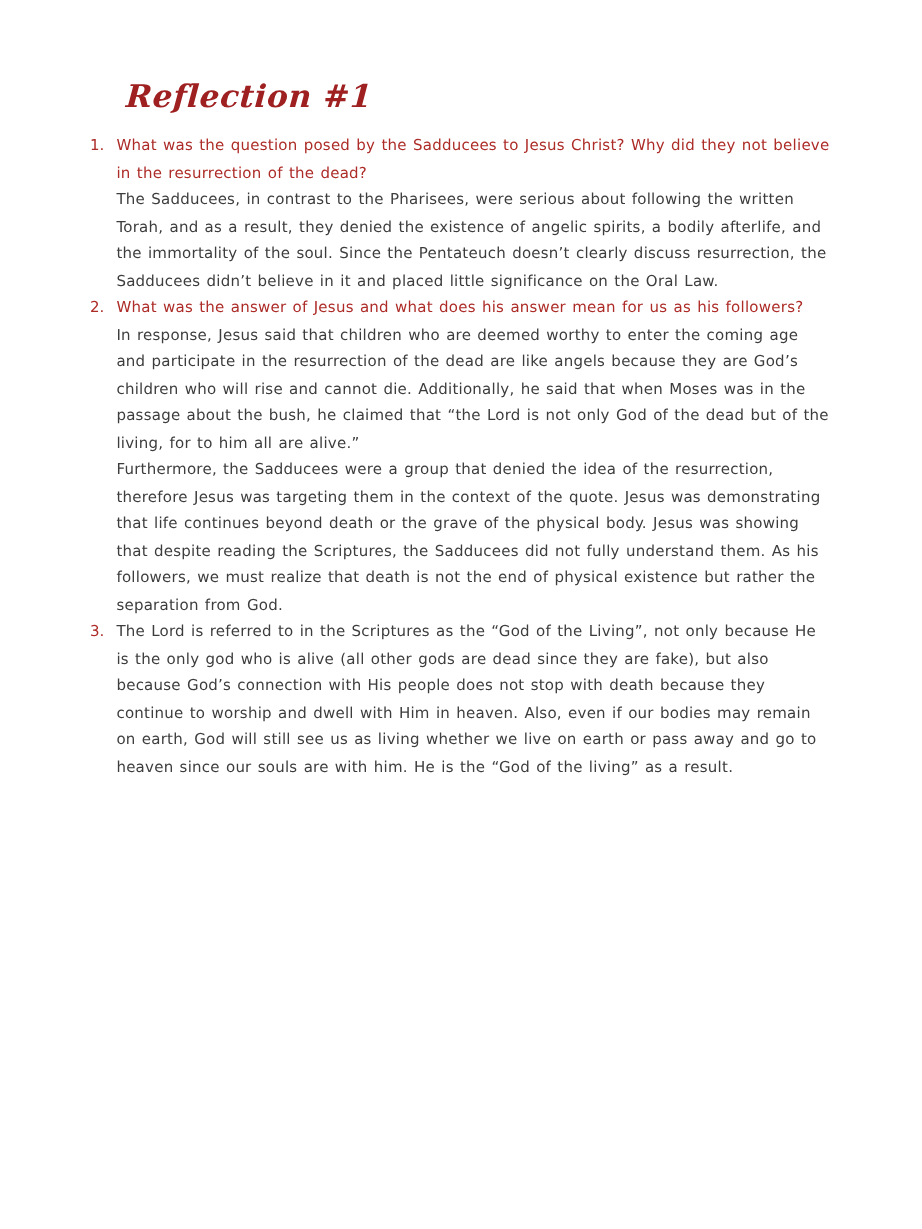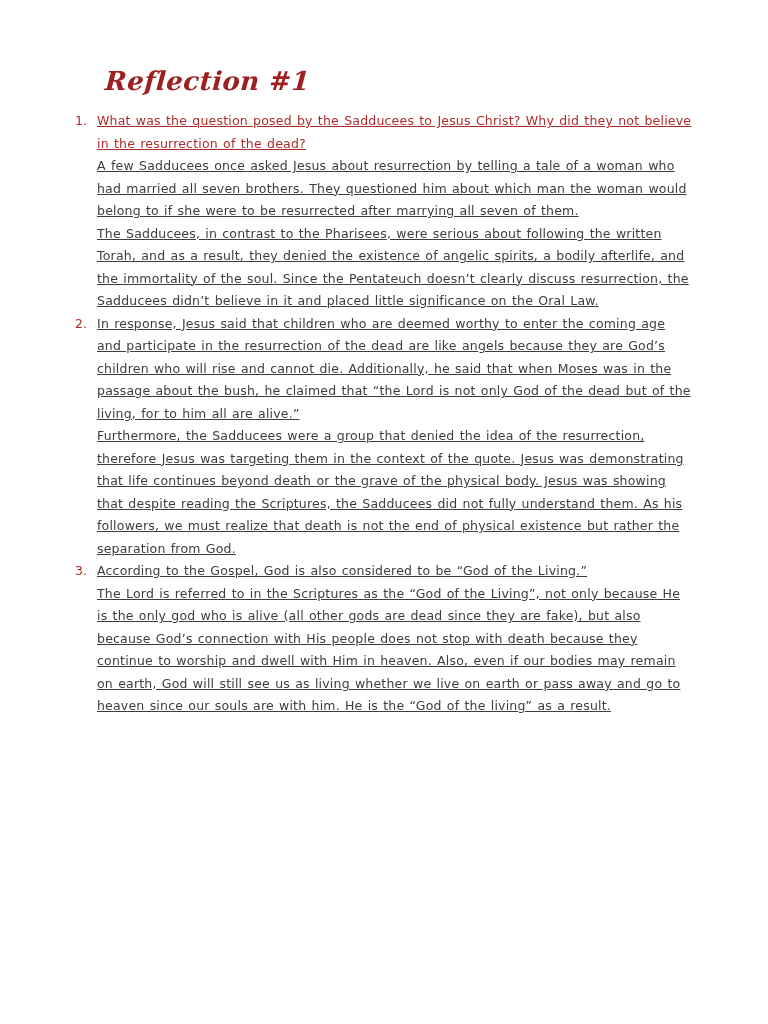--- a/index.html
+++ b/index.html
@@ -49,21 +49,20 @@
   }
   .qcontent {
     width: 595px;
   }
   .qcontent p {
     margin: 0;
     font-size: 12.5px;
     line-height: 22.5px;
     letter-spacing: 0.2px;
     word-spacing: 1px;
-    text-decoration: underline;
   }
   .question-text {
     color: var(--accent, #ad2c28);
   }
   .answer-text {
     color: var(--body-text, #3d3d3d);
   }
 </style>
 </head>
 <body>
@@ -71,35 +70,34 @@
 <div class="page">
 
   <h1 class="doc-title">Reflection #1</h1>
 
   <div class="question-list">
 
     <section class="question-block">
       <span class="qnum">1.</span>
       <div class="qcontent">
         <p class="question-text">What was the question posed by the Sadducees to Jesus Christ? Why did they not believe in the resurrection of the dead?</p>
-        <p class="answer-text">A few Sadducees once asked Jesus about resurrection by telling a tale of a woman who had married all seven brothers. They questioned him about which man the woman would belong to if she were to be resurrected after marrying all seven of them.</p>
         <p class="answer-text">The Sadducees, in contrast to the Pharisees, were serious about following the written Torah, and as a result, they denied the existence of angelic spirits, a bodily afterlife, and the immortality of the soul. Since the Pentateuch doesn’t clearly discuss resurrection, the Sadducees didn’t believe in it and placed little significance on the Oral Law.</p>
       </div>
     </section>
 
     <section class="question-block">
       <span class="qnum">2.</span>
       <div class="qcontent">
+        <p class="question-text">What was the answer of Jesus and what does his answer mean for us as his followers?</p>
         <p class="answer-text">In response, Jesus said that children who are deemed worthy to enter the coming age and participate in the resurrection of the dead are like angels because they are God’s children who will rise and cannot die. Additionally, he said that when Moses was in the passage about the bush, he claimed that “the Lord is not only God of the dead but of the living, for to him all are alive.”</p>
         <p class="answer-text">Furthermore, the Sadducees were a group that denied the idea of the resurrection, therefore Jesus was targeting them in the context of the quote. Jesus was demonstrating that life continues beyond death or the grave of the physical body. Jesus was showing that despite reading the Scriptures, the Sadducees did not fully understand them. As his followers, we must realize that death is not the end of physical existence but rather the separation from God.</p>
       </div>
     </section>
 
     <section class="question-block">
       <span class="qnum">3.</span>
       <div class="qcontent">
-        <p class="answer-text">According to the Gospel, God is also considered to be “God of the Living.”</p>
         <p class="answer-text">The Lord is referred to in the Scriptures as the “God of the Living”, not only because He is the only god who is alive (all other gods are dead since they are fake), but also because God’s connection with His people does not stop with death because they continue to worship and dwell with Him in heaven. Also, even if our bodies may remain on earth, God will still see us as living whether we live on earth or pass away and go to heaven since our souls are with him. He is the “God of the living” as a result.</p>
       </div>
     </section>
 
   </div>
 </div>
 
 </body></html>

